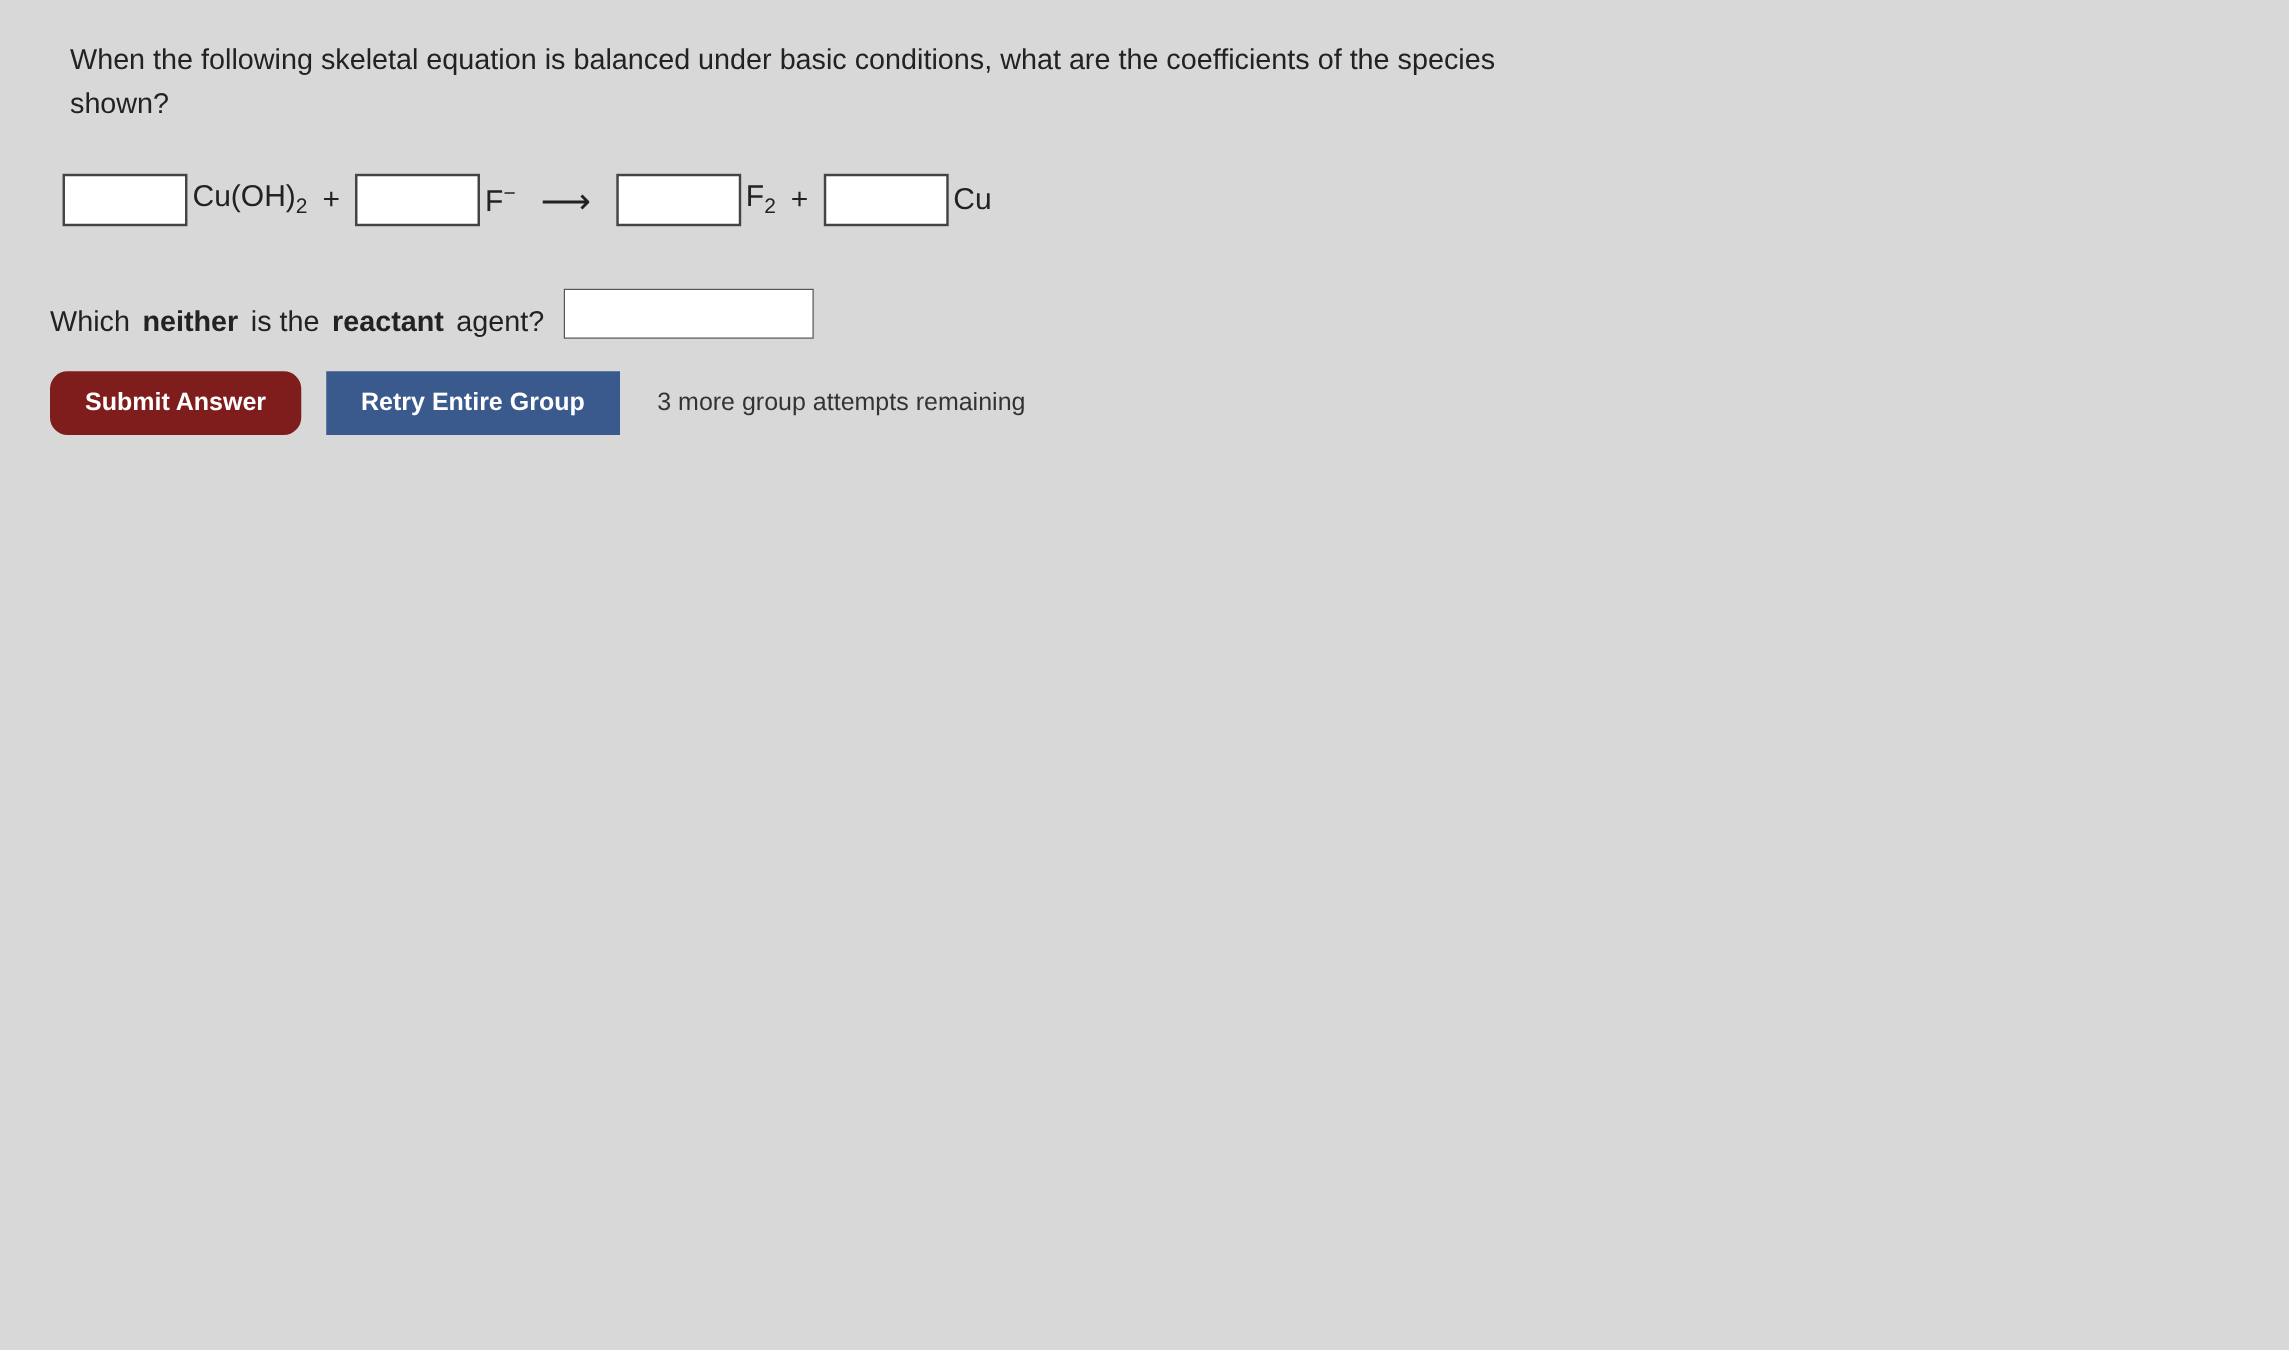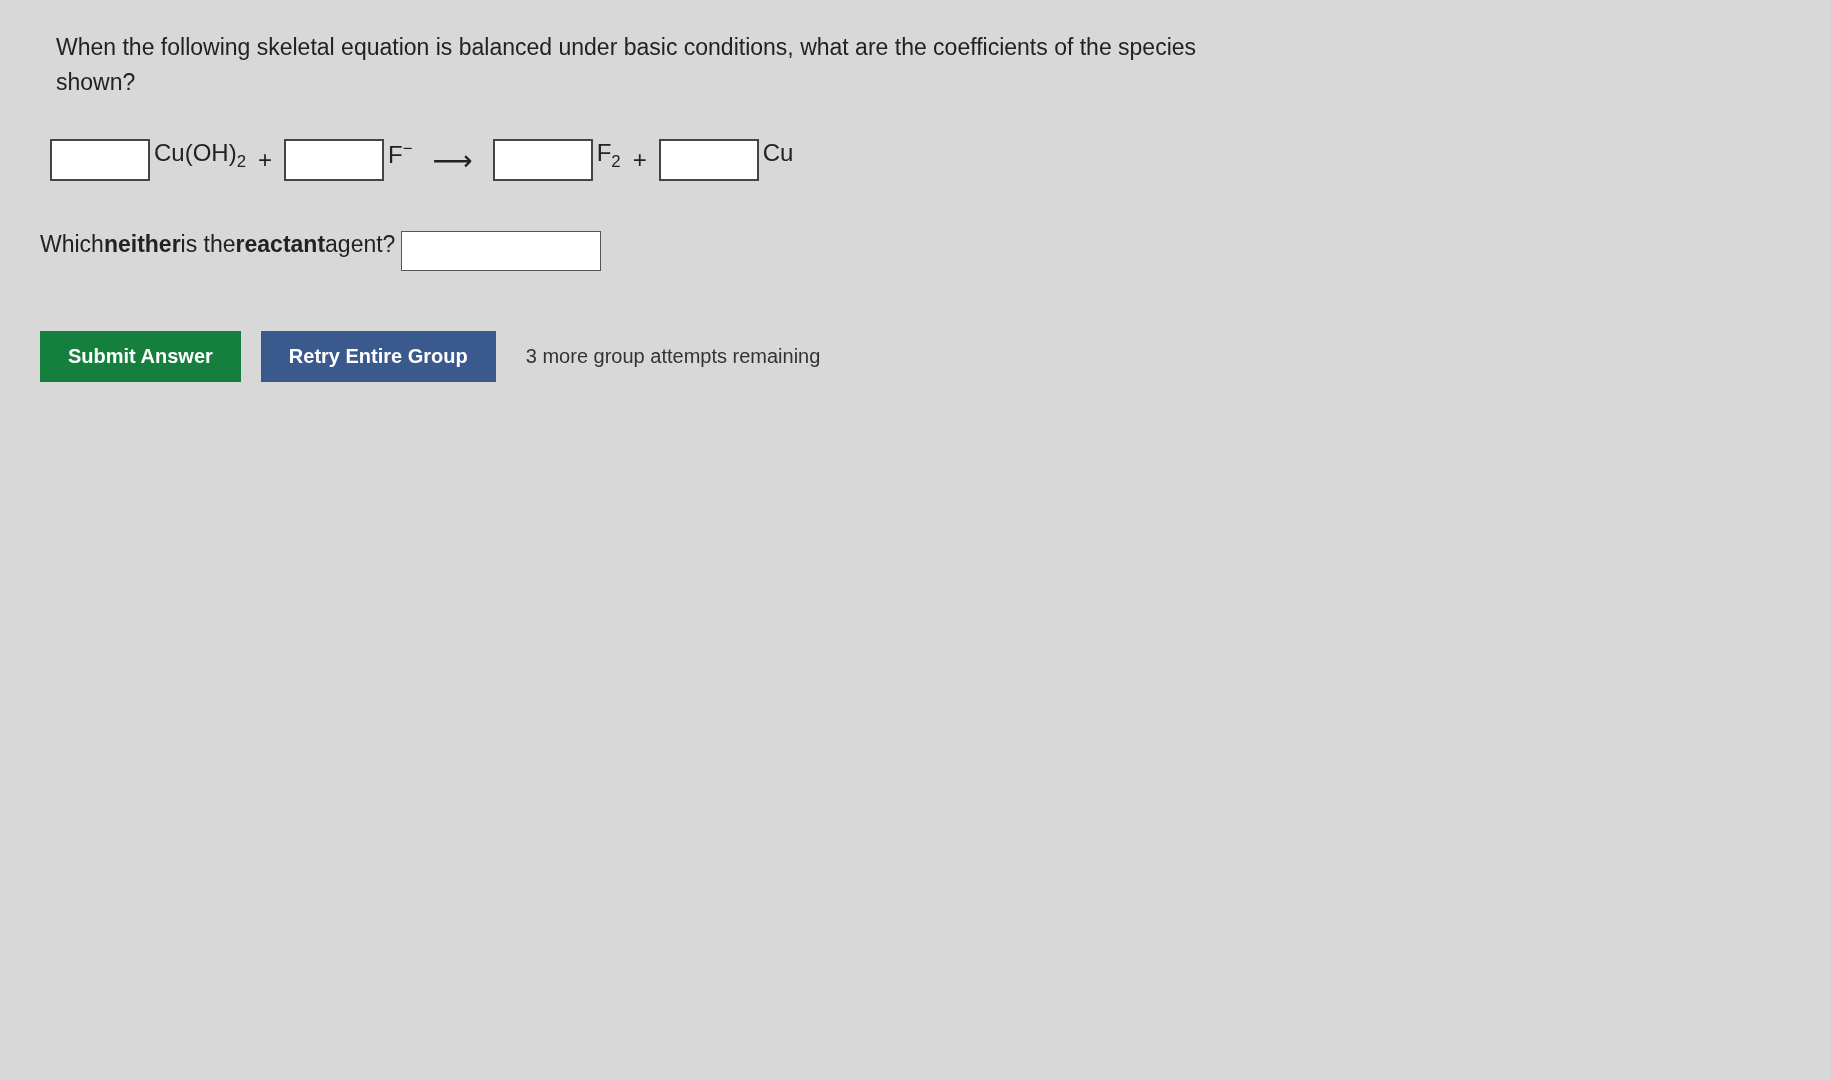--- a/index.html
+++ b/index.html
@@ -83,48 +83,48 @@
       height: 38px;
       border: 1.5px solid #555;
       background: #fff;
       vertical-align: middle;
       margin: 0 6px;
     }
 
     
     .reducing-row {
       font-size: 23px;
-      margin-bottom: 60px;
-      display: flex;
-      align-items: flex-start;
-      gap: 0;
+      margin-bottom: 26px;
+      display: flex;
+      align-items: flex-end;
+      gap: 10px;
     }
 
     .reducing-row .inline-input {
       width: 200px;
       height: 40px;
     }
 
     
     .buttons-row {
       display: flex;
       align-items: center;
       gap: 20px;
       margin-top: 20px;
     }
 
     .btn-submit {
-      background-color: #15803d;
+      background-color: #7f1d1d;
       color: #fff;
       border: none;
       padding: 14px 28px;
       font-size: 20px;
       font-weight: bold;
       cursor: pointer;
-      border-radius: 0;
+      border-radius: 14px;
     }
 
     .btn-retry {
       background-color: #3a5a8e;
       color: #fff;
       border: none;
       padding: 14px 28px;
       font-size: 20px;
       font-weight: bold;
       cursor: pointer;
@@ -133,20 +133,21 @@
 
     .attempts-text {
       font-size: 20px;
       color: #333;
       margin-left: 10px;
       text-align: right;
     }
 
     .equation-term {
       display: flex;
+      align-items: center;
       gap: 4px;
     }
 
     .coeff-input {
       display: inline-block;
       width: 100px;
       height: 42px;
       border: 2px solid #444;
       background: #fff;
     }

